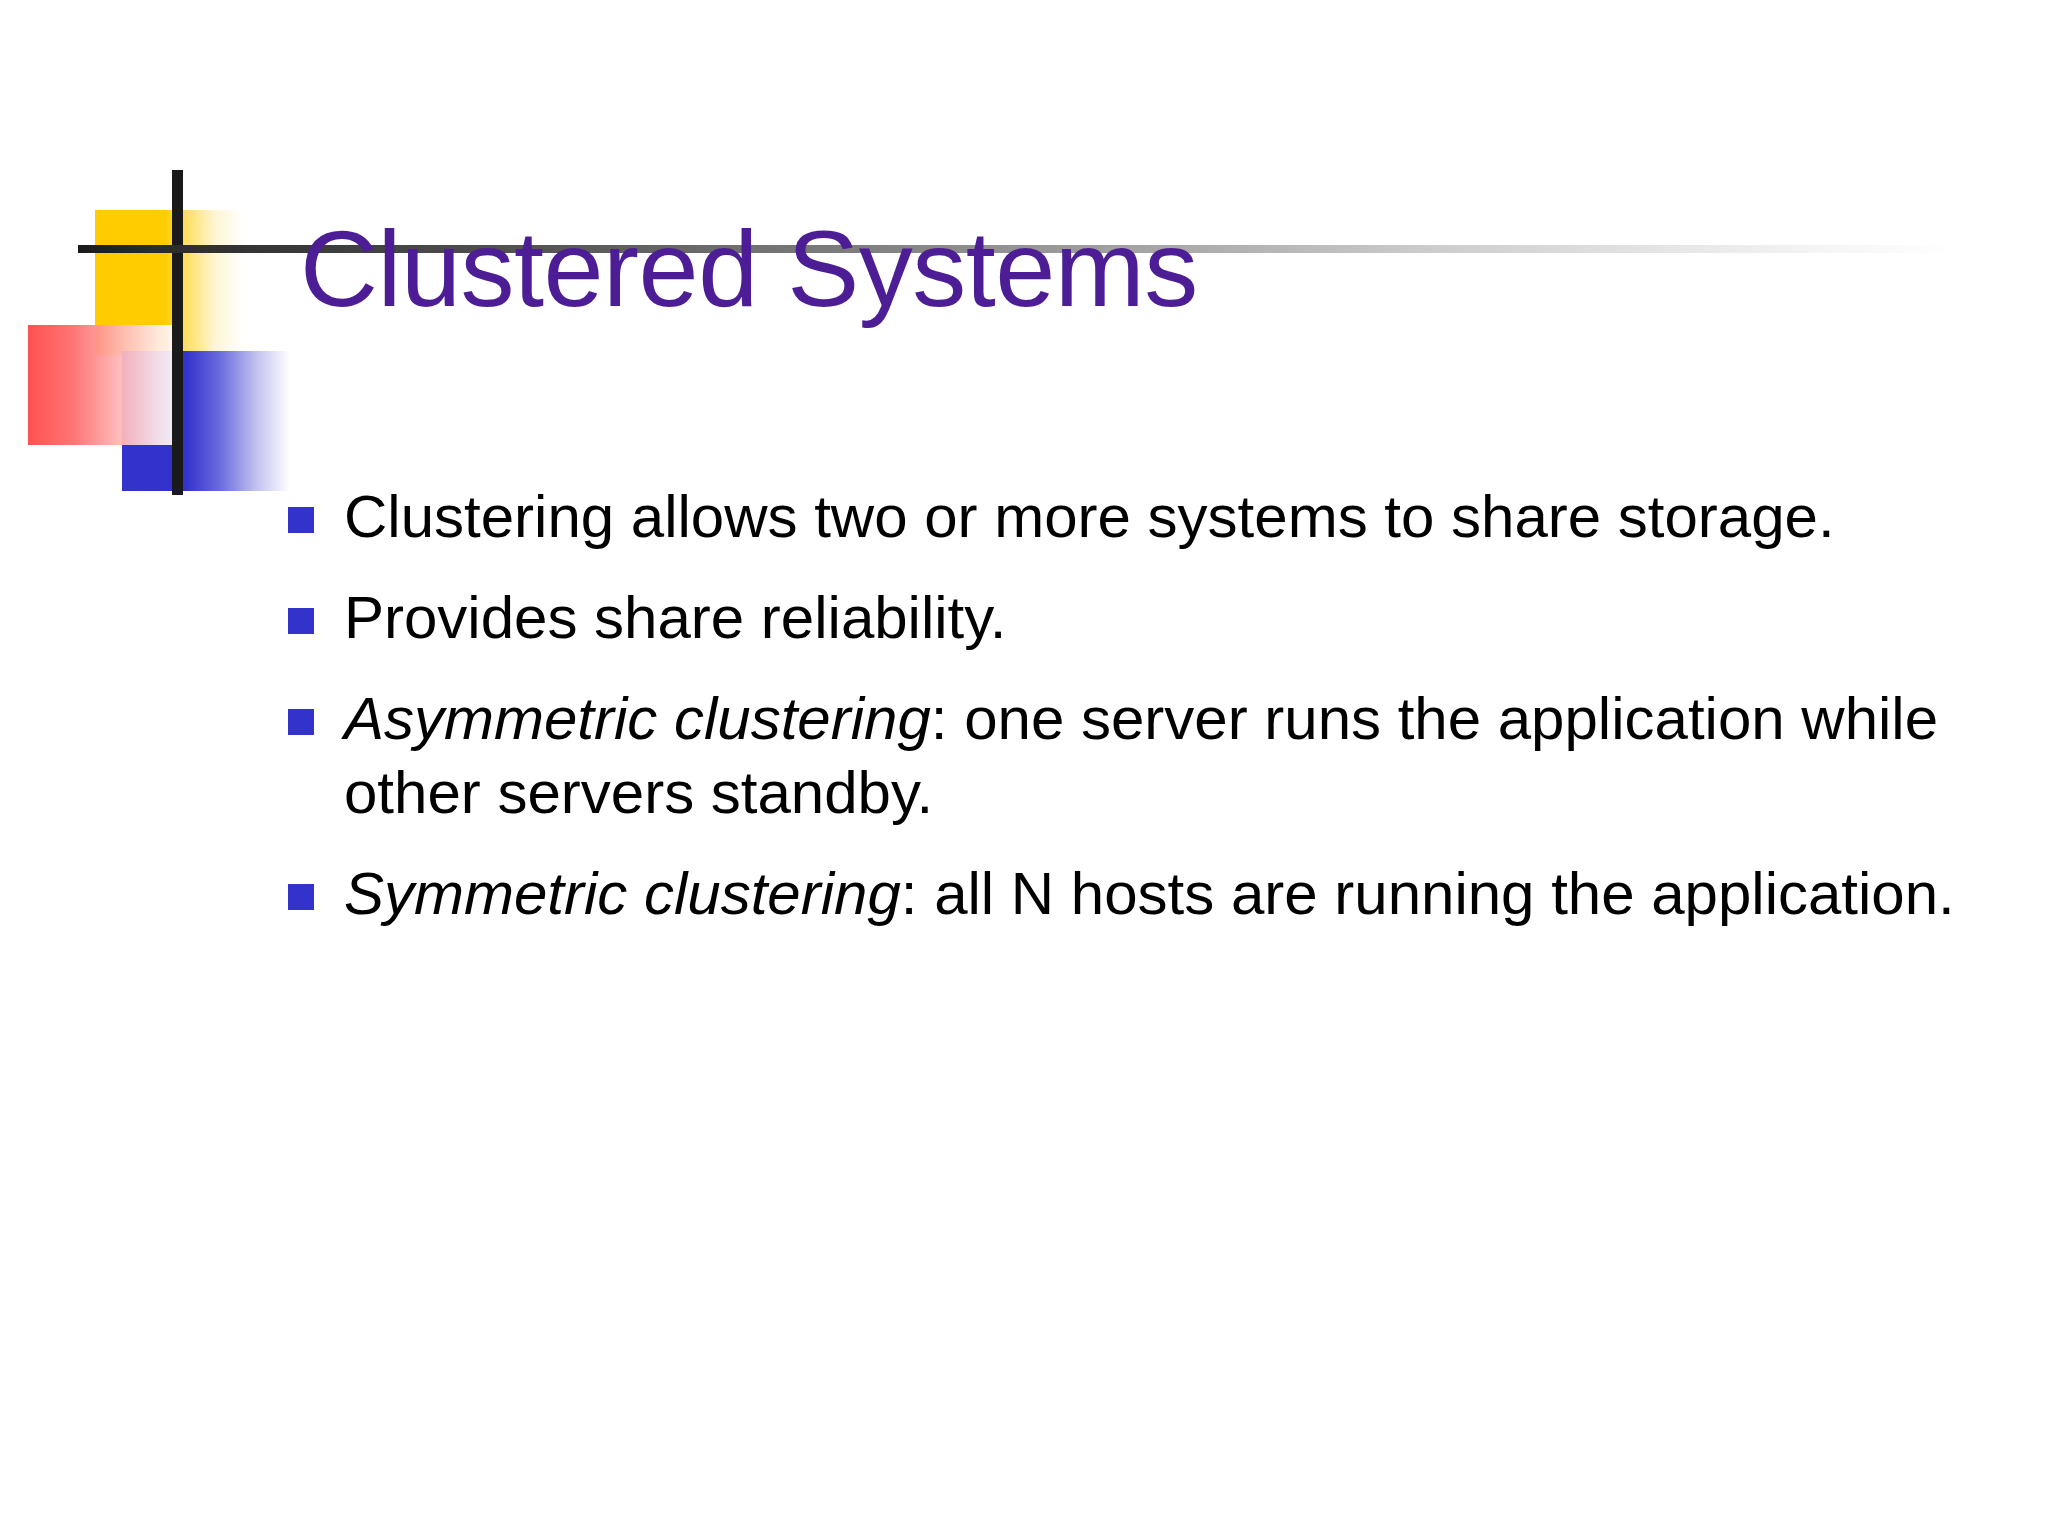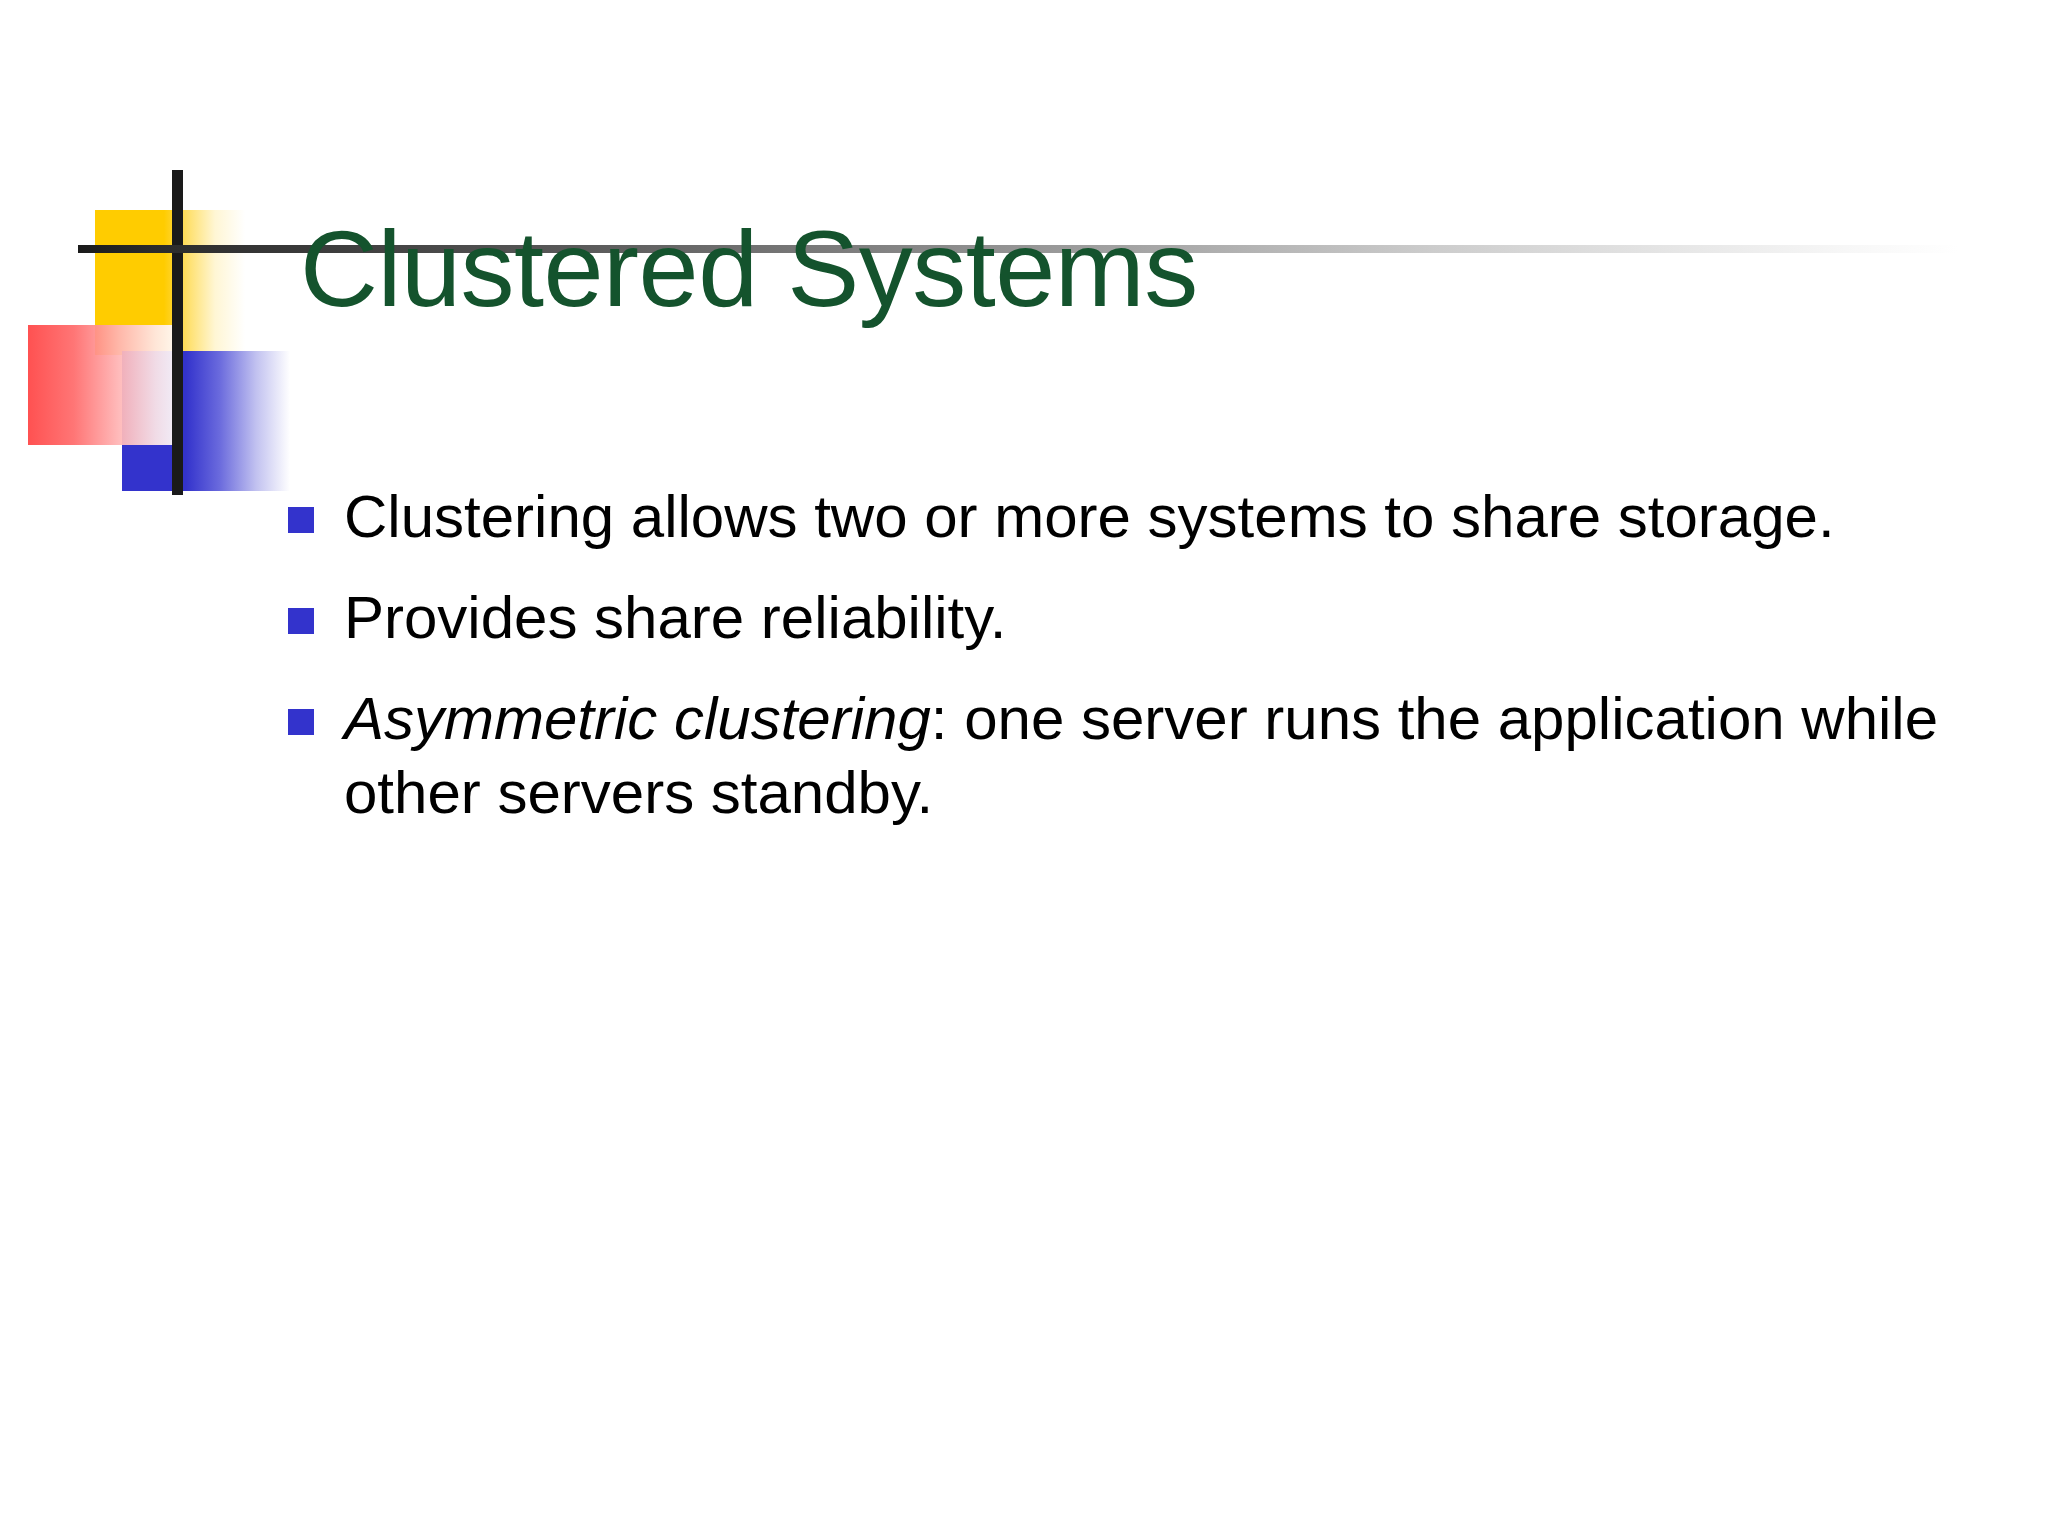--- a/index.html
+++ b/index.html
@@ -99,21 +99,21 @@
         #ffffff 100%);
   }
 
   
   .title {
     position: absolute;
     left: 300px;
     top: 212px;
     font-size: 108px;
     line-height: 1.05;
-    color: #14532d;
+    color: #4c1d95;
     font-weight: normal;
     letter-spacing: -0.5px;
     white-space: nowrap;
   }
 
   
   .body {
     position: absolute;
     left: 288px;
     top: 480px;
@@ -180,15 +180,21 @@
       </div>
     </div>
 
     <div class="bullet-row">
       <span class="bullet-marker"></span>
       <div class="bullet-text">
         <em>Asymmetric clustering</em><span>: one server runs the application while other servers standby.</span>
       </div>
     </div>
 
+    <div class="bullet-row">
+      <span class="bullet-marker"></span>
+      <div class="bullet-text">
+        <em>Symmetric clustering</em><span>: all N hosts are running the application.</span>
+      </div>
+    </div>
 
   </div>
 </div>
 
 </body></html>

